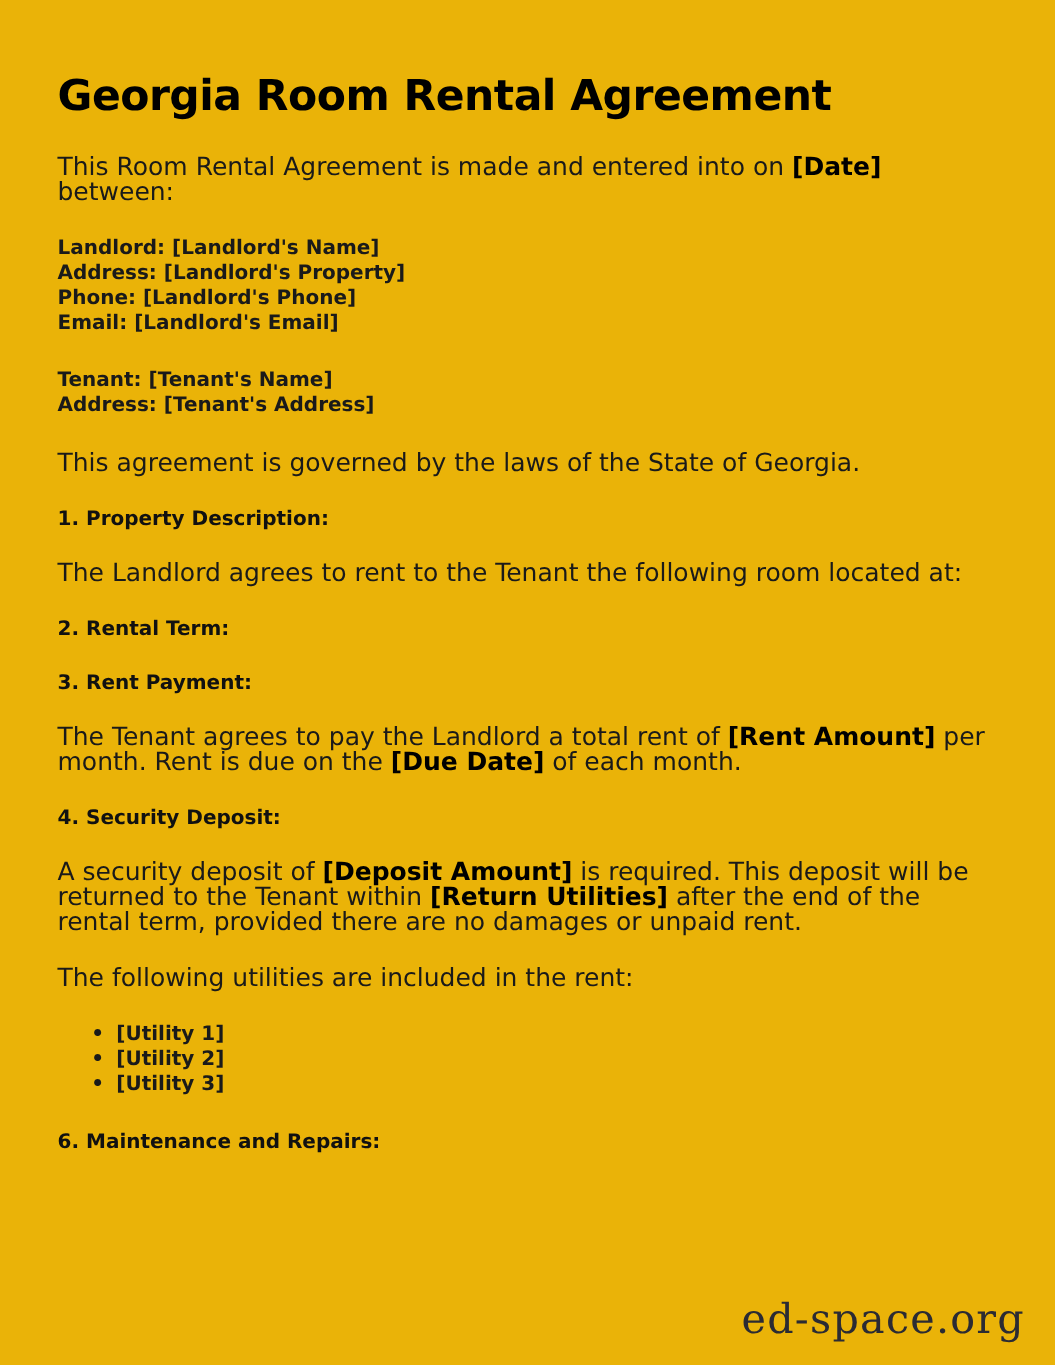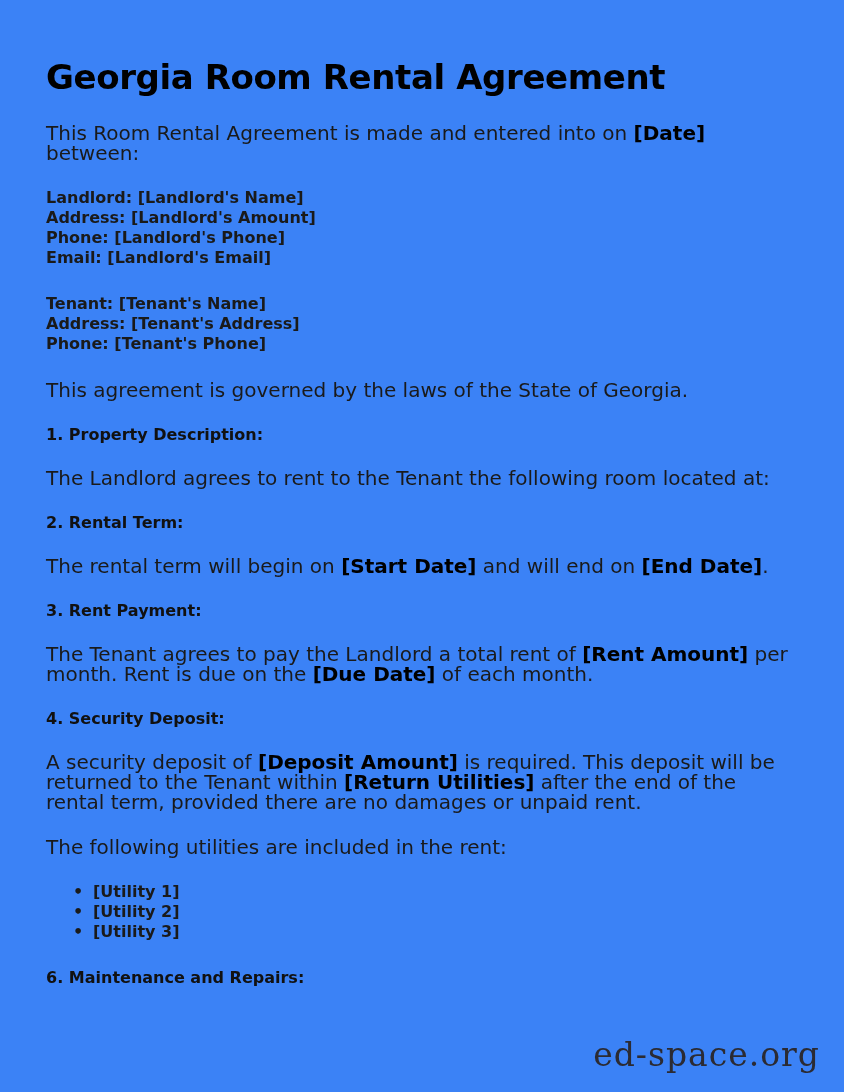--- a/index.html
+++ b/index.html
@@ -17,21 +17,21 @@
     color: #1a1a1a;
     -webkit-font-smoothing: antialiased;
   }
 
   .page {
     position: absolute;
     left: 0;
     top: 0;
     width: 844px;
     height: 1092px;
-    background: #3b82f6;
+    background: #eab308;
     box-sizing: border-box;
     padding: 48px 48px 0 46px;
   }
 
   .doc-title {
     font-size: 34px;
     font-weight: bold;
     letter-spacing: -0.4px;
     line-height: 1.14;
     margin: 10px 0 26px 0;
@@ -115,43 +115,39 @@
 <div class="page">
 
   <h1 class="doc-title">Georgia Room Rental Agreement</h1>
 
   <p class="para">
     <span>This Room Rental Agreement is made and entered into on </span><span class="ph">[Date]</span><span> between:</span>
   </p>
 
   <div class="contact-block">
     <span class="contact-line">Landlord: [Landlord's Name]</span>
-    <span class="contact-line">Address: [Landlord's Amount]</span>
+    <span class="contact-line">Address: [Landlord's Property]</span>
     <span class="contact-line">Phone: [Landlord's Phone]</span>
     <span class="contact-line">Email: [Landlord's Email]</span>
   </div>
 
   <div class="contact-block">
     <span class="contact-line">Tenant: [Tenant's Name]</span>
     <span class="contact-line">Address: [Tenant's Address]</span>
-    <span class="contact-line">Phone: [Tenant's Phone]</span>
   </div>
 
   <p class="para">This agreement is governed by the laws of the State of Georgia.</p>
 
   <h2 class="section-heading">1. Property Description:</h2>
 
   <p class="para">The Landlord agrees to rent to the Tenant the following room located at:</p>
 
 
   <h2 class="section-heading">2. Rental Term:</h2>
 
-  <p class="para">
-    <span>The rental term will begin on </span><span class="ph">[Start Date]</span><span> and will end on </span><span class="ph">[End Date]</span><span>.</span>
-  </p>
 
   <h2 class="section-heading">3. Rent Payment:</h2>
 
   <p class="para">
     <span>The Tenant agrees to pay the Landlord a total rent of </span><span class="ph">[Rent Amount]</span><span> per month. Rent is due on the </span><span class="ph">[Due Date]</span><span> of each month.</span>
   </p>
 
   <h2 class="section-heading">4. Security Deposit:</h2>
 
   <p class="para">

